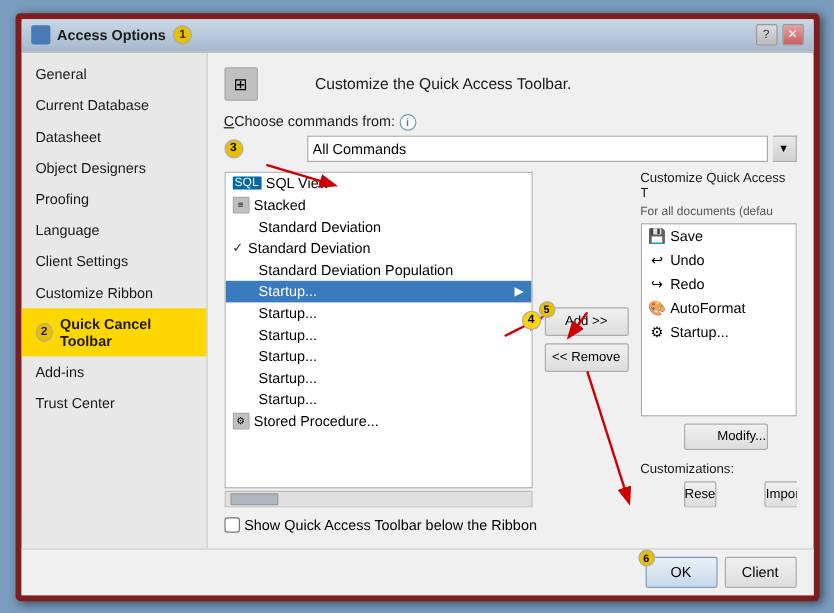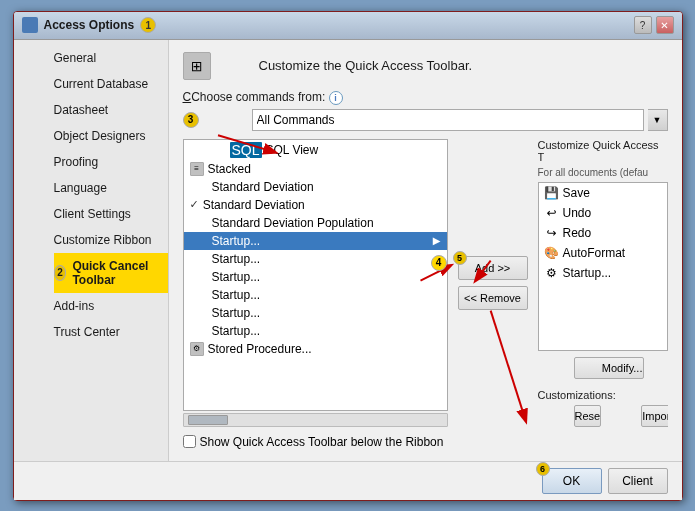--- a/index.html
+++ b/index.html
@@ -2,21 +2,21 @@
 <html><head>
   <meta charset="utf-8">
   <style>
     * { box-sizing: border-box; margin: 0; padding: 0; }
     body { font-family: 'Segoe UI', Tahoma, sans-serif; font-size: 12px; background: #7a9cbf; display: flex; justify-content: center; align-items: center; width: 695px; height: 511px; overflow: hidden; }
 
     .dialog {
       width: 670px;
       height: 490px;
       background: #f0f0f0;
-      border: 1px solid #7f1d1d;
+      border: 5px solid #7f1d1d;
       border-radius: 4px;
       box-shadow: 2px 2px 8px rgba(0,0,0,0.5);
       display: flex;
       flex-direction: column;
     }
 
     .title-bar {
       background: linear-gradient(to bottom, #c8d8e8, #a8b8cc);
       height: 28px;
       border-radius: 3px 3px 0 0;
@@ -76,25 +76,24 @@
     }
 
     .sidebar {
       width: 155px;
       background: #e8e8e8;
       border-right: 1px solid #ccc;
       padding-top: 5px;
     }
 
     .sidebar-item {
-      padding: 6px 0;
+      padding: 6px 12px;
       cursor: pointer;
       font-size: 12px;
       color: #1a1a1a;
-      margin-left: 40px;
     }
     .sidebar-item.active {
       background: #ffd700;
       font-weight: bold;
     }
     .sidebar-item.active-badge {
       display: flex; align-items: center; gap: 4px;
     }
 
     .main-content {
@@ -201,24 +200,23 @@
       cursor: pointer;
       white-space: nowrap;
       font-size: 12px;
       display: flex; align-items: center; gap: 4px;
     }
     .list-item.selected { background: #3a7abf; color: white; }
     .list-item .check { color: #333; font-size: 11px; }
     .list-item .sql-badge {
       background: #0369a1;
       color: white;
-      font-size: 14px;
+      font-size: 10px;
       padding: 0 2px;
       border-radius: 1px;
-      margin-left: 40px;
     }
     .list-item .img-icon {
       width: 14px; height: 14px;
       background: #c0c0c0;
       border: 1px solid #aaa;
       border-radius: 1px;
       font-size: 8px;
       display: flex; align-items: center; justify-content: center;
     }
 

